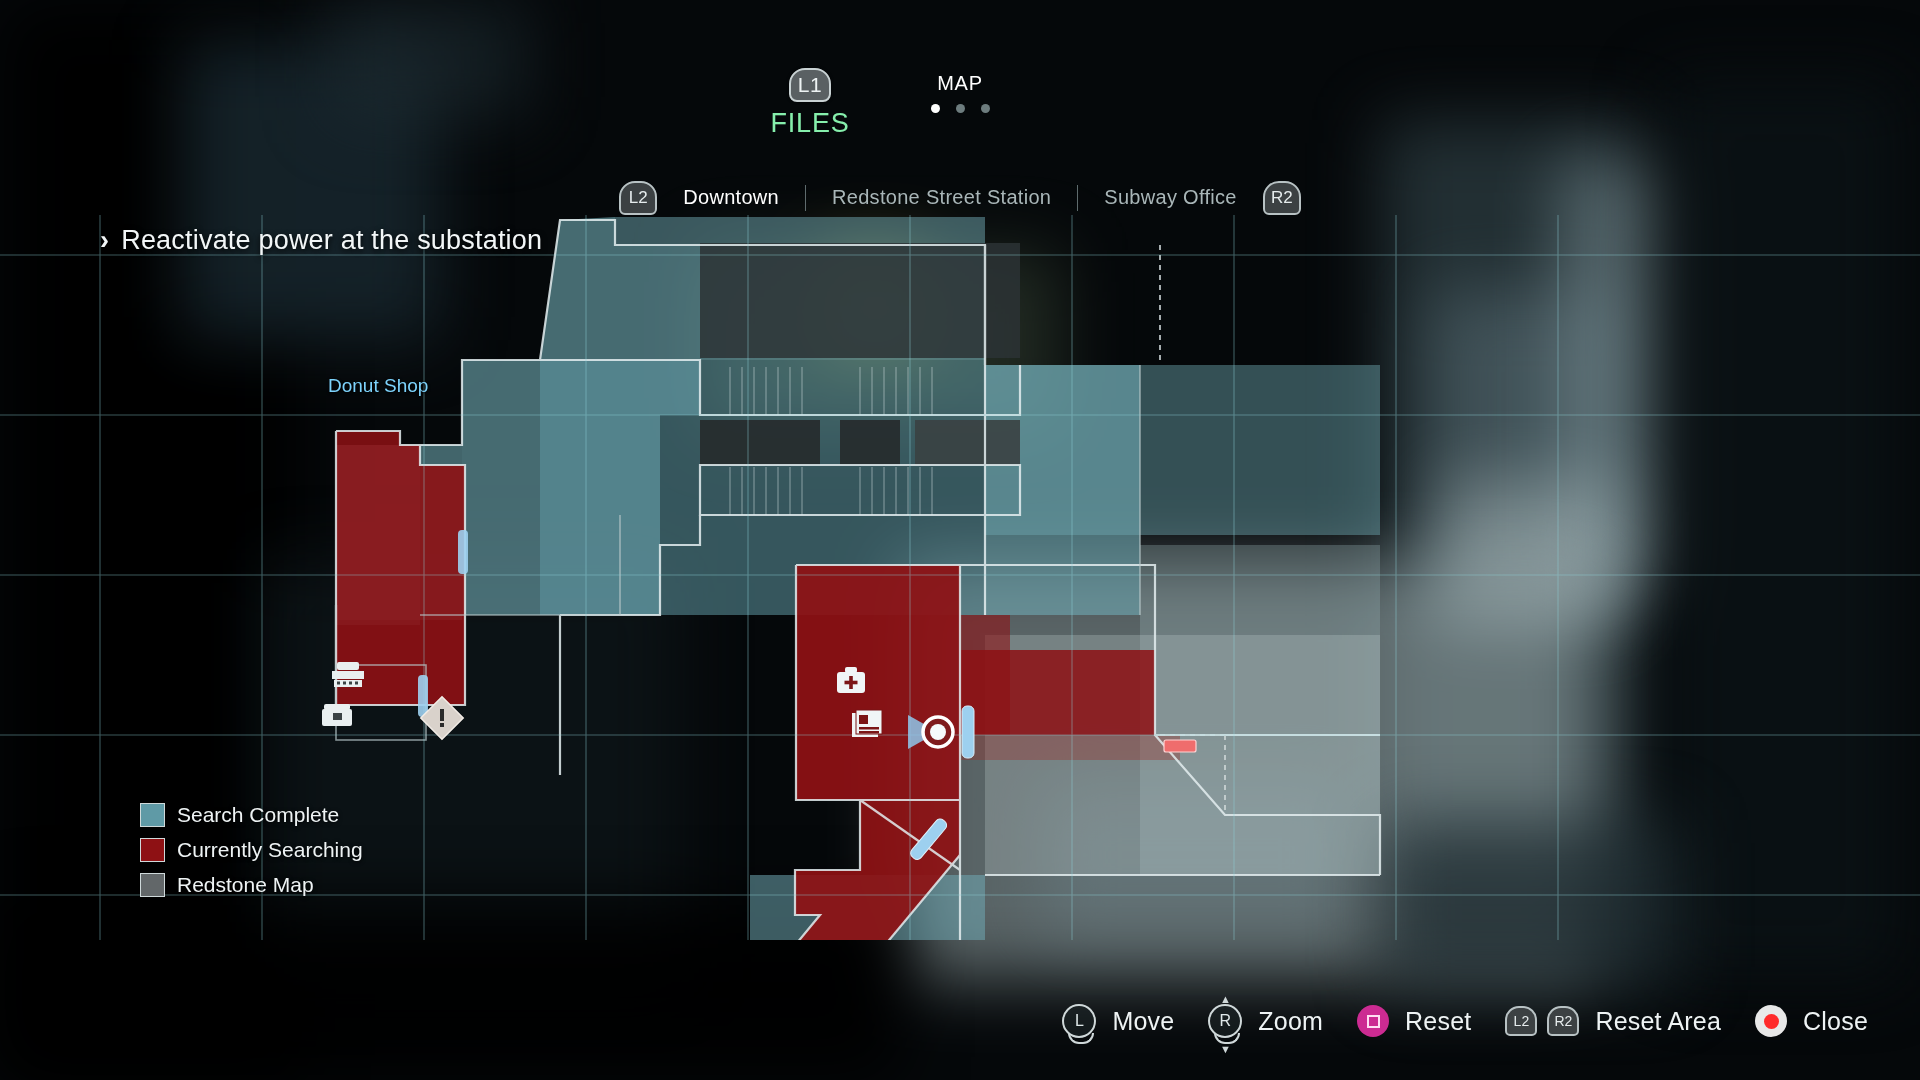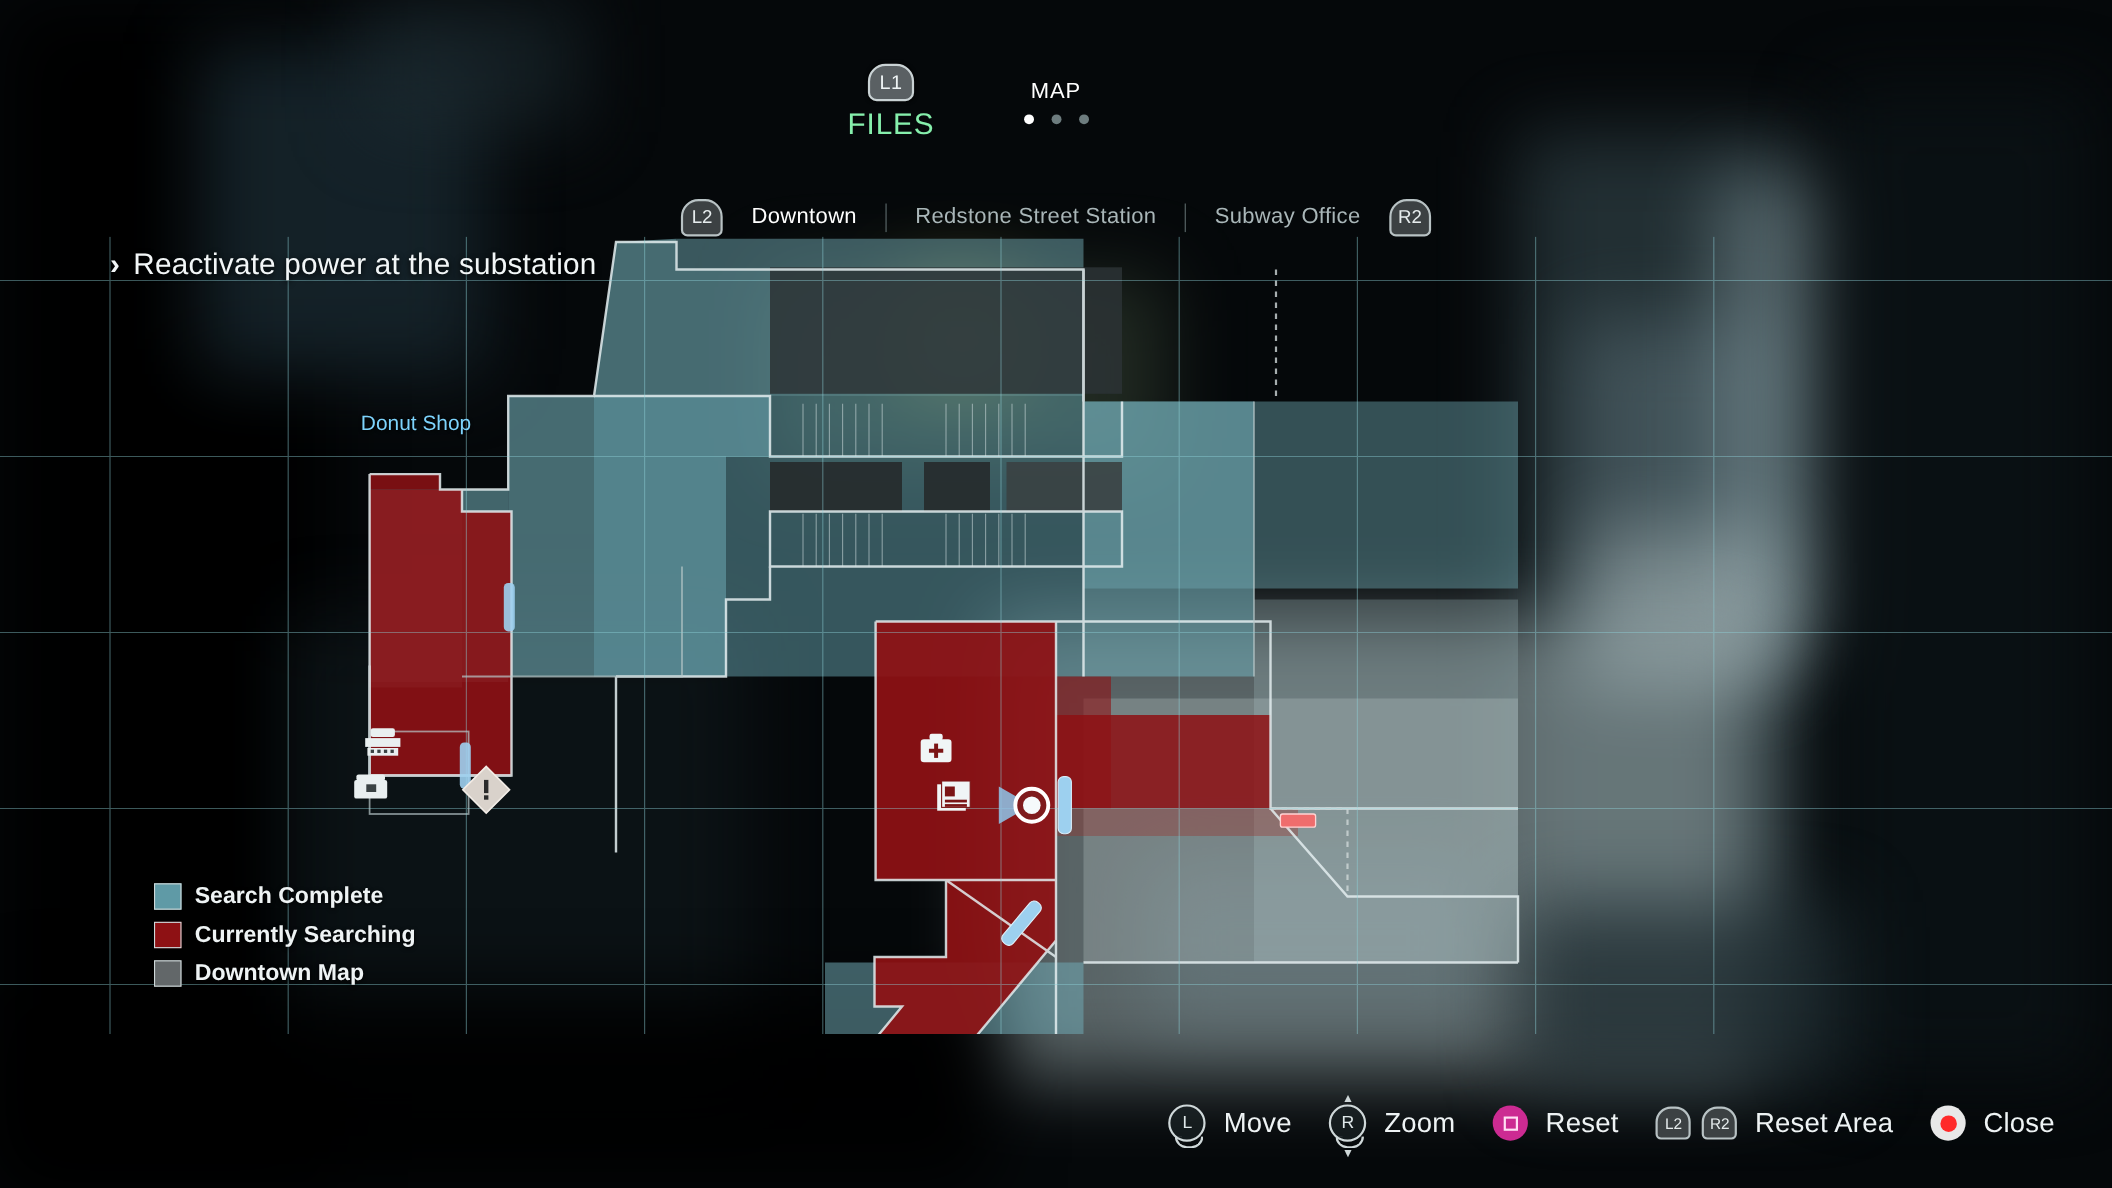--- a/index.html
+++ b/index.html
@@ -9,25 +9,25 @@
   #screen { position:relative; width:1920px; height:1080px; background:#000; }
 
   
   .bg-room { position:absolute; inset:0; background:#05080a; }
   .bg-blob { position:absolute; filter:blur(34px); opacity:.92; }
 
   
   .topbar { position:absolute; top:0; left:0; width:1920px; height:175px; z-index:40; }
   .nav-group { position:absolute; text-align:center; }
   .btn-shield {
-    width:42px; height:34px; margin:0 auto 6px; position:relative;
+    width:42px; height:34px; margin:10px auto 6px; position:relative;
     background:#5a6063; border:2px solid #c9d2d4;
     border-radius:6px 6px 14px 14px;
     display:flex; align-items:center; justify-content:center;
-    font-size:18px; color:#eef3f4; letter-spacing:.5px;
+    font-size:21px; color:#eef3f4; letter-spacing:.5px;
     box-shadow:0 0 3px rgba(0,0,0,.8);
   }
   .btn-shield.tall { border-radius:16px 16px 8px 8px; }
   .nav-label { font-size:27px; color:#86efac; letter-spacing:.8px; }
   .nav-label.active { color:#ffffff; font-size:20px; }
   .dots { margin-top:9px; display:flex; gap:16px; justify-content:center; }
   .dot { width:9px; height:9px; border-radius:50%; background:#6d7c7e; }
   .dot.on { background:#ffffff; }
 
   
@@ -43,21 +43,21 @@
   
   .objective { position:absolute; top:225px; left:100px; z-index:45;
      font-size:27px; color:#f2f6f7; letter-spacing:.2px; text-shadow:0 2px 6px #000; }
   .objective .chev { display:inline-block; margin-right:12px; font-weight:bold; }
 
   
   #mapwrap { position:absolute; left:0; top:215px; width:1920px; height:725px; z-index:20; overflow:hidden; }
   #mapsvg { position:absolute; left:0; top:0; }
 
   
-  .legend { position:absolute; left:140px; bottom:172px; z-index:45;font-weight:bold; }
+  .legend { position:absolute; left:140px; bottom:172px; z-index:45; }
   .legend-row { display:flex; align-items:center; margin-bottom:11px; }
   .swatch { width:25px; height:24px; border:1px solid #cfd9da; margin-right:12px; }
   .legend-txt { font-size:21px; color:#eef3f4; text-shadow:0 1px 4px #000; }
 
   
   .bottombar { position:absolute; left:0; bottom:0; width:1920px; height:118px; z-index:50;
       display:flex; align-items:center; justify-content:flex-end; padding-right:52px; }
   .ctrl { display:flex; align-items:center; margin-left:34px; }
   .ctrl-label { font-size:25px; color:#eef3f4; margin-left:16px; letter-spacing:.2px; }
   .stick { width:34px; height:34px; border-radius:50%; border:2px solid #cfd8d9;
@@ -343,21 +343,21 @@
     <div class="legend-row">
       <span class="swatch" style="background:#5f9aa6;"></span>
       <span class="legend-txt">Search Complete</span>
     </div>
     <div class="legend-row">
       <span class="swatch" style="background:#8e1114;"></span>
       <span class="legend-txt">Currently Searching</span>
     </div>
     <div class="legend-row">
       <span class="swatch" style="background:#626769;"></span>
-      <span class="legend-txt">Downtown Map</span>
+      <span class="legend-txt">Redstone Map</span>
     </div>
   </div>
 
   <div class="bottombar">
 
     <div class="ctrl">
       <span class="stick">L</span>
       <span class="ctrl-label">Move</span>
     </div>
 

